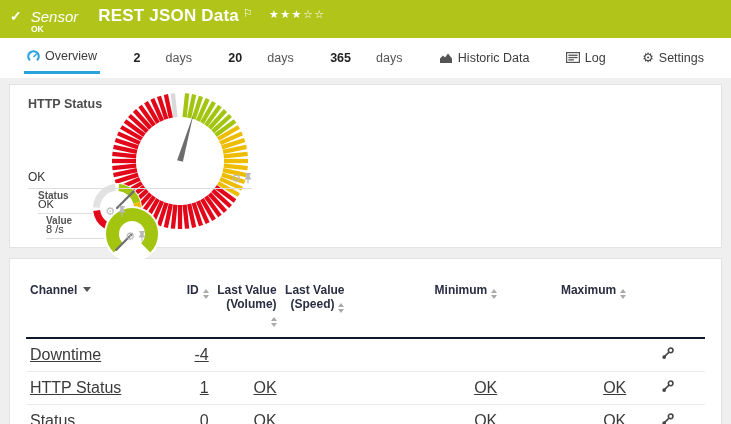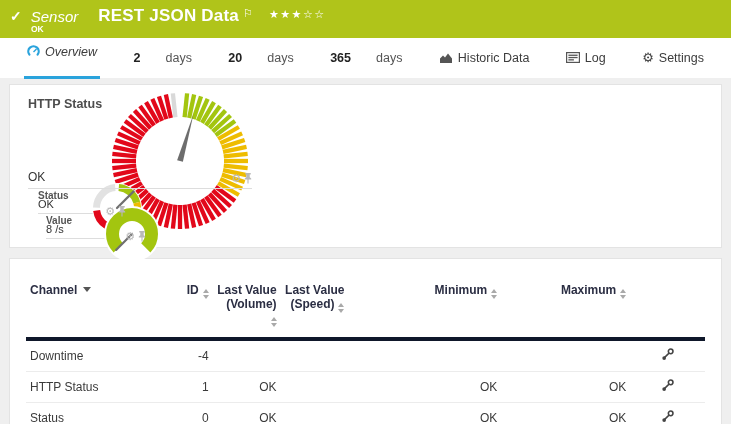--- a/index.html
+++ b/index.html
@@ -14,21 +14,21 @@
   .topbar .title { font-size:17px; font-weight:bold; letter-spacing:.2px; }
   .topbar .flag { font-size:11px; margin-left:4px; align-self:flex-start; margin-top:7px; }
   .topbar .stars { font-size:11px; letter-spacing:1.5px; margin-left:16px; align-self:flex-start; margin-top:8px; }
   .topbar .sub { position:absolute; left:31px; top:24px; font-size:8.5px; font-weight:bold; }
 
   
   .tabs { height:40px; background:#fff; display:flex; align-items:center;
           justify-content:space-between; padding:0 24px; }
   .tab { display:flex; align-items:center; gap:5px; font-size:12.5px; color:#3c3c3c;
          padding:7px 3px 8px; cursor:pointer; white-space:nowrap; }
-  .tab.active { border-bottom:3px solid #2aa3dc; padding-bottom:17px;font-style:italic; }
+  .tab.active { border-bottom:3px solid #2aa3dc; padding-bottom:8px; }
   .tab b { font-weight:bold; color:#222; }
   .tab .sfx { color:#555; margin-left:20px; }
   .tab .gear-glyph { font-size:13px; color:#444; line-height:1; }
 
   
   .panel { background:#fff; border:1px solid #e3e3e3; margin:0 9px;flex-direction:column; }
   .gauge-panel { margin-top:6px; height:164px; padding:12px 18px 8px; display:flex; }
 
   .big-block { position:relative; width:224px; height:100%; }
   .big-title { font-size:12.5px; font-weight:bold; color:#4d4d4d; position:relative; z-index:2; }
@@ -46,24 +46,24 @@
   .mini-block.status .mini-svg { right:-16px; top:-7px; }
   .mini-block.value  .mini-svg { right:-14px; top:-9px; }
   .mini-icons { position:absolute; right:0; bottom:-4px; display:flex; align-items:center; gap:3px; z-index:3; }
   .icons { display:flex; align-items:center; gap:3px; }
   .gear-sm { font-size:11px; color:#b9b9b9; line-height:1; cursor:pointer; }
 
   
   .table-panel { margin-top:10px; padding:10px 16px 0; height:170px; }
   table { width:100%; border-collapse:collapse; table-layout:fixed; }
   th { font-size:12px; font-weight:bold; color:#2b2e43; text-align:right;
-       vertical-align:top; padding:14px 4px 10px; border-bottom:4px solid #0f172a; cursor:pointer; }
+       vertical-align:top; padding:14px 4px 10px; border-bottom:2px solid #0f172a; cursor:pointer; }
   th.ch { text-align:left; padding-left:4px; }
-  td { font-size:12px; color:#3a3a3a; text-align:right; padding:7px 4px;
-       border-bottom:1px solid #ececec; overflow:hidden; white-space:nowrap; }
+  td { font-size:16px; color:#3a3a3a; text-align:right; padding:7px 4px;
+       border-bottom:1px solid #ececec; overflow:hidden; white-space:nowrap;text-decoration:underline; }
   td.ch { text-align:left; }
   td.ic { text-align:center; }
   tr.row { cursor:pointer; }
 
   .sort { display:inline-flex; flex-direction:column; margin-left:4px; vertical-align:1px; }
   .sort i { display:block; width:0; height:0; border-left:3.5px solid transparent; border-right:3.5px solid transparent; }
   .sort .up { border-bottom:4px solid #a9a9a9; margin-bottom:2px; }
   .sort .dn { border-top:4px solid #a9a9a9; }
   .caret { display:inline-block; width:0; height:0; border-left:4px solid transparent;
            border-right:4px solid transparent; border-top:5px solid #555; margin-left:6px; vertical-align:2px; }

